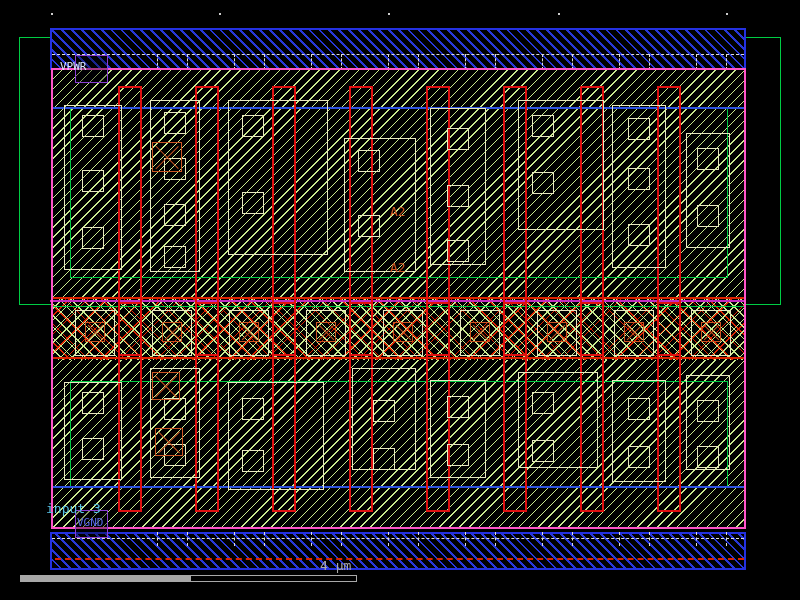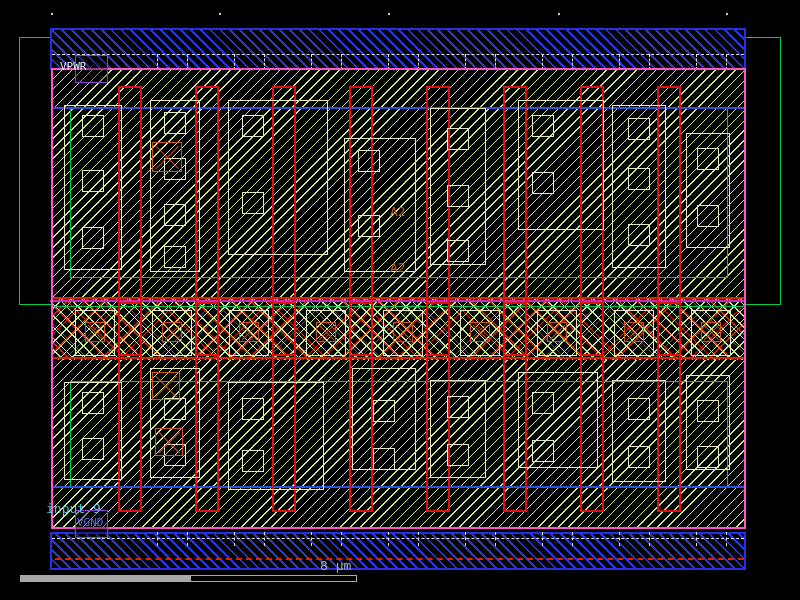--- a/index.html
+++ b/index.html
@@ -195,21 +195,21 @@
       <div class="abs vdash" style="left: 696px; top: 532px; width: 0px; height: 14px;"></div>
       <div class="abs vdash" style="left: 726px; top: 532px; width: 0px; height: 14px;"></div>
     </div>
 
   <div class="abs" style="left:51px;top:68px;width:695px;height:461px;border:2px solid var(--boundary_pink)"></div>
 
   <div class="abs labelbox" style="left:75px;top:55px;width:33px;height:28px"></div>
   <span class="abs ptext" style="left:60px;top:61px">VPWR</span>
   <div class="abs labelbox" style="left:75px;top:510px;width:33px;height:28px"></div>
   <span class="abs gtext" style="left:77px;top:517px">VGND</span>
-  <span class="abs itext" style="left:46px;top:503px">input 9</span>
+  <span class="abs itext" style="left:46px;top:503px">input 3</span>
 
   <span class="abs ntext" style="left:390px;top:206px">A2</span>
   <span class="abs ntext" style="left:390px;top:262px">A2</span>
 
   <div class="abs sbar-fill" style="left:20px;top:575px;width:170px;height:7px"></div>
   <div class="abs sbar-out" style="left:190px;top:575px;width:167px;height:7px"></div>
-  <span class="abs stext" style="left:320px;top:559px">8 μm</span>
+  <span class="abs stext" style="left:320px;top:559px">4 μm</span>
 </div>
 
 </body></html>

